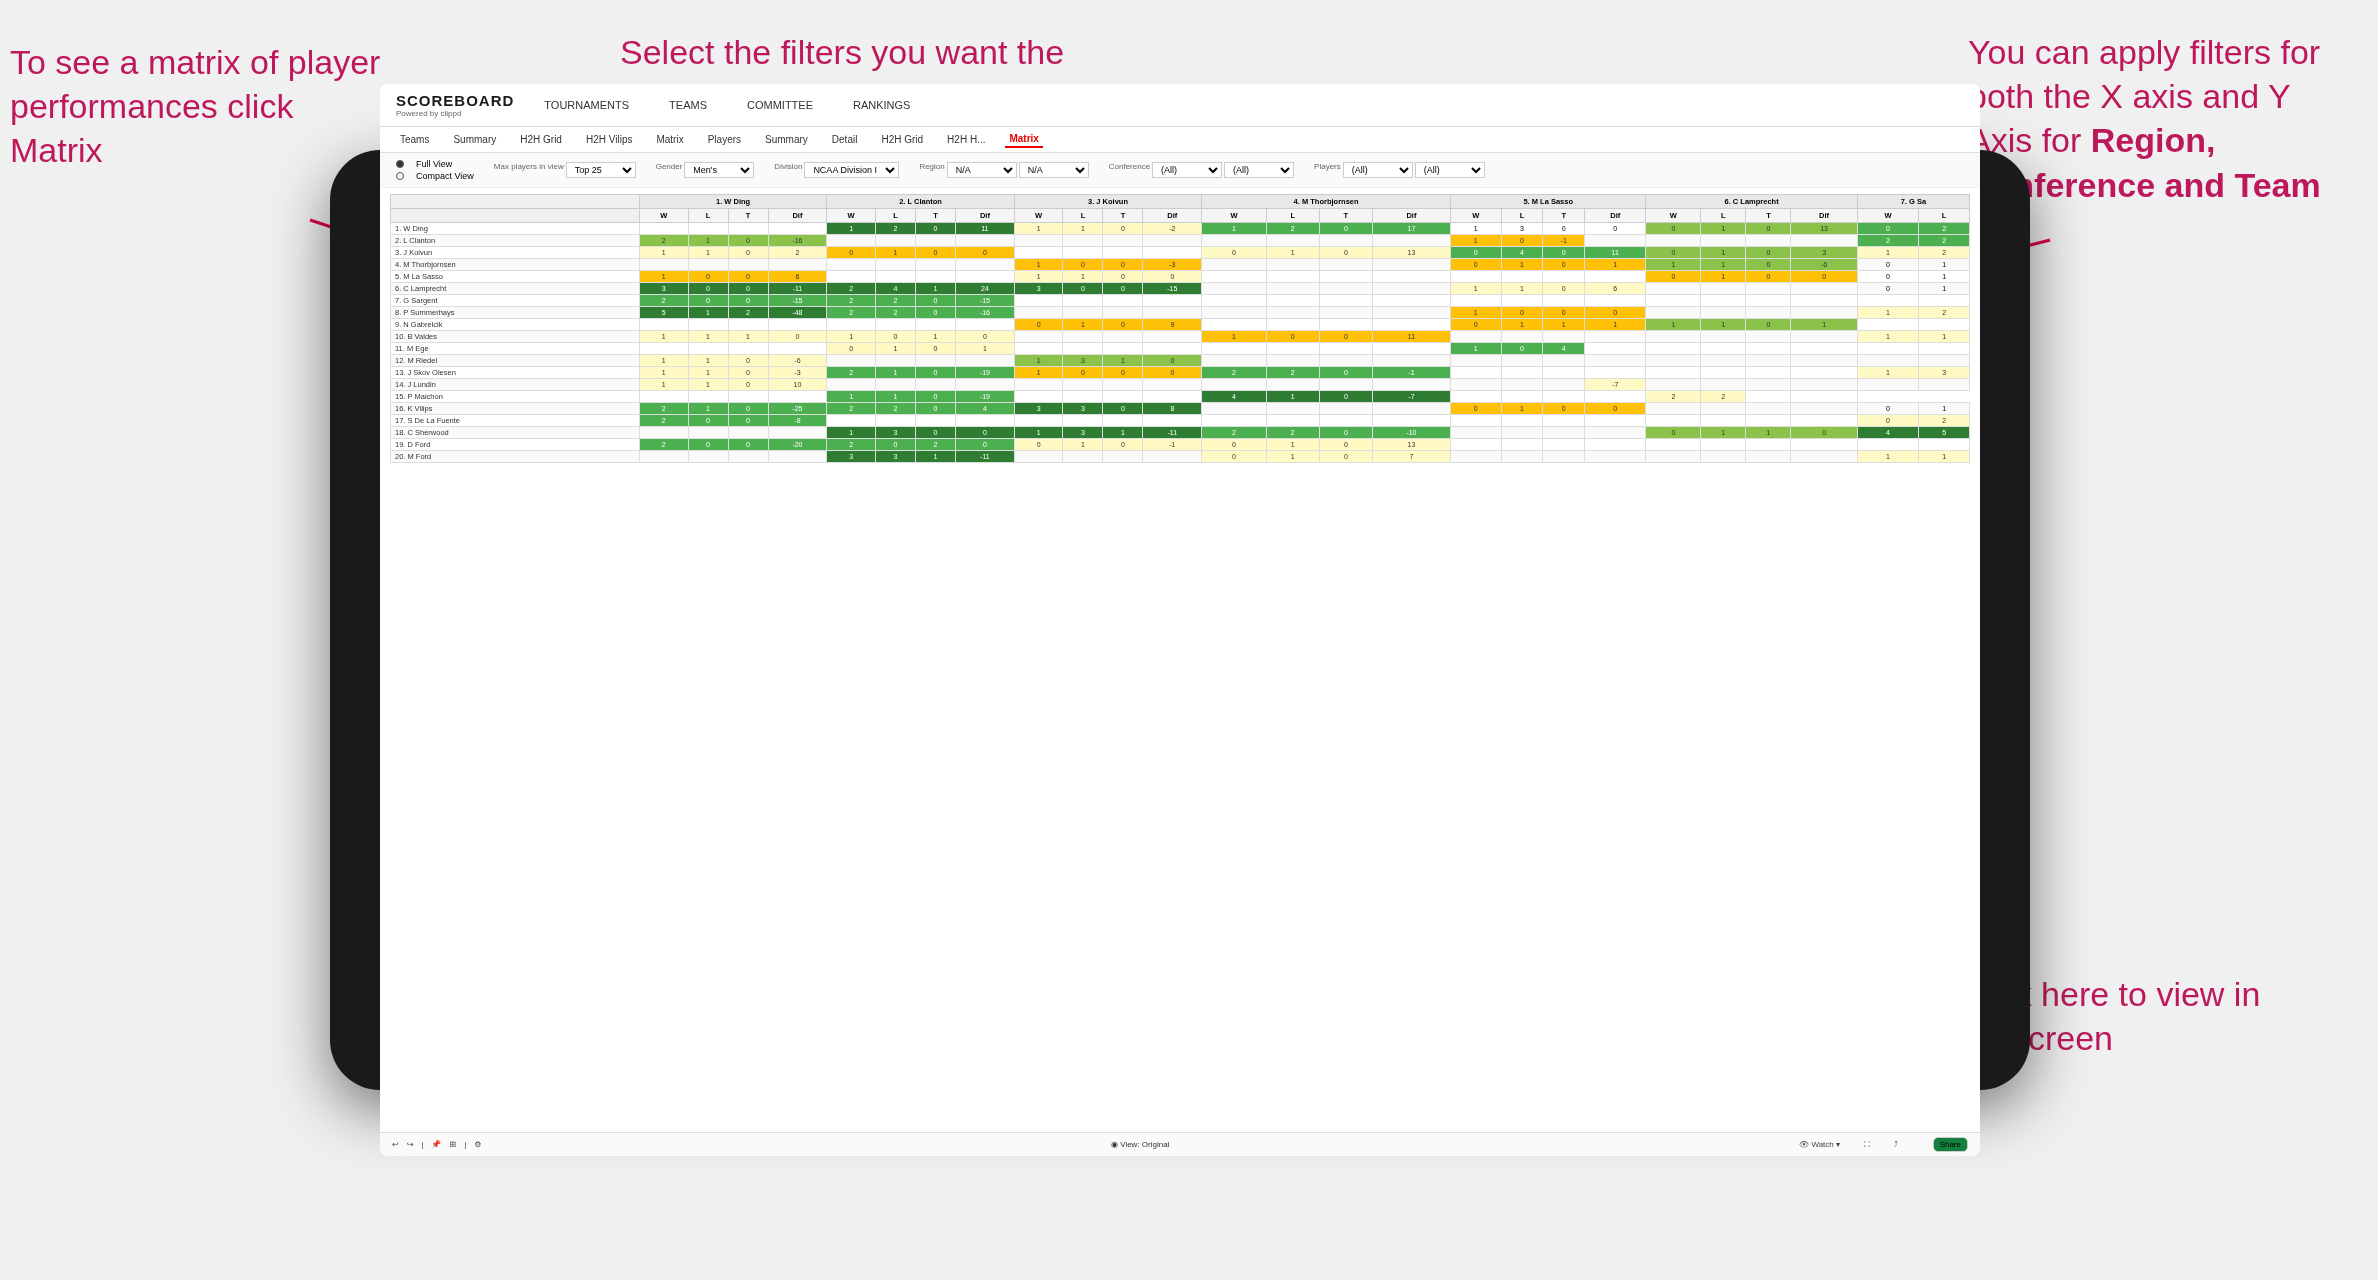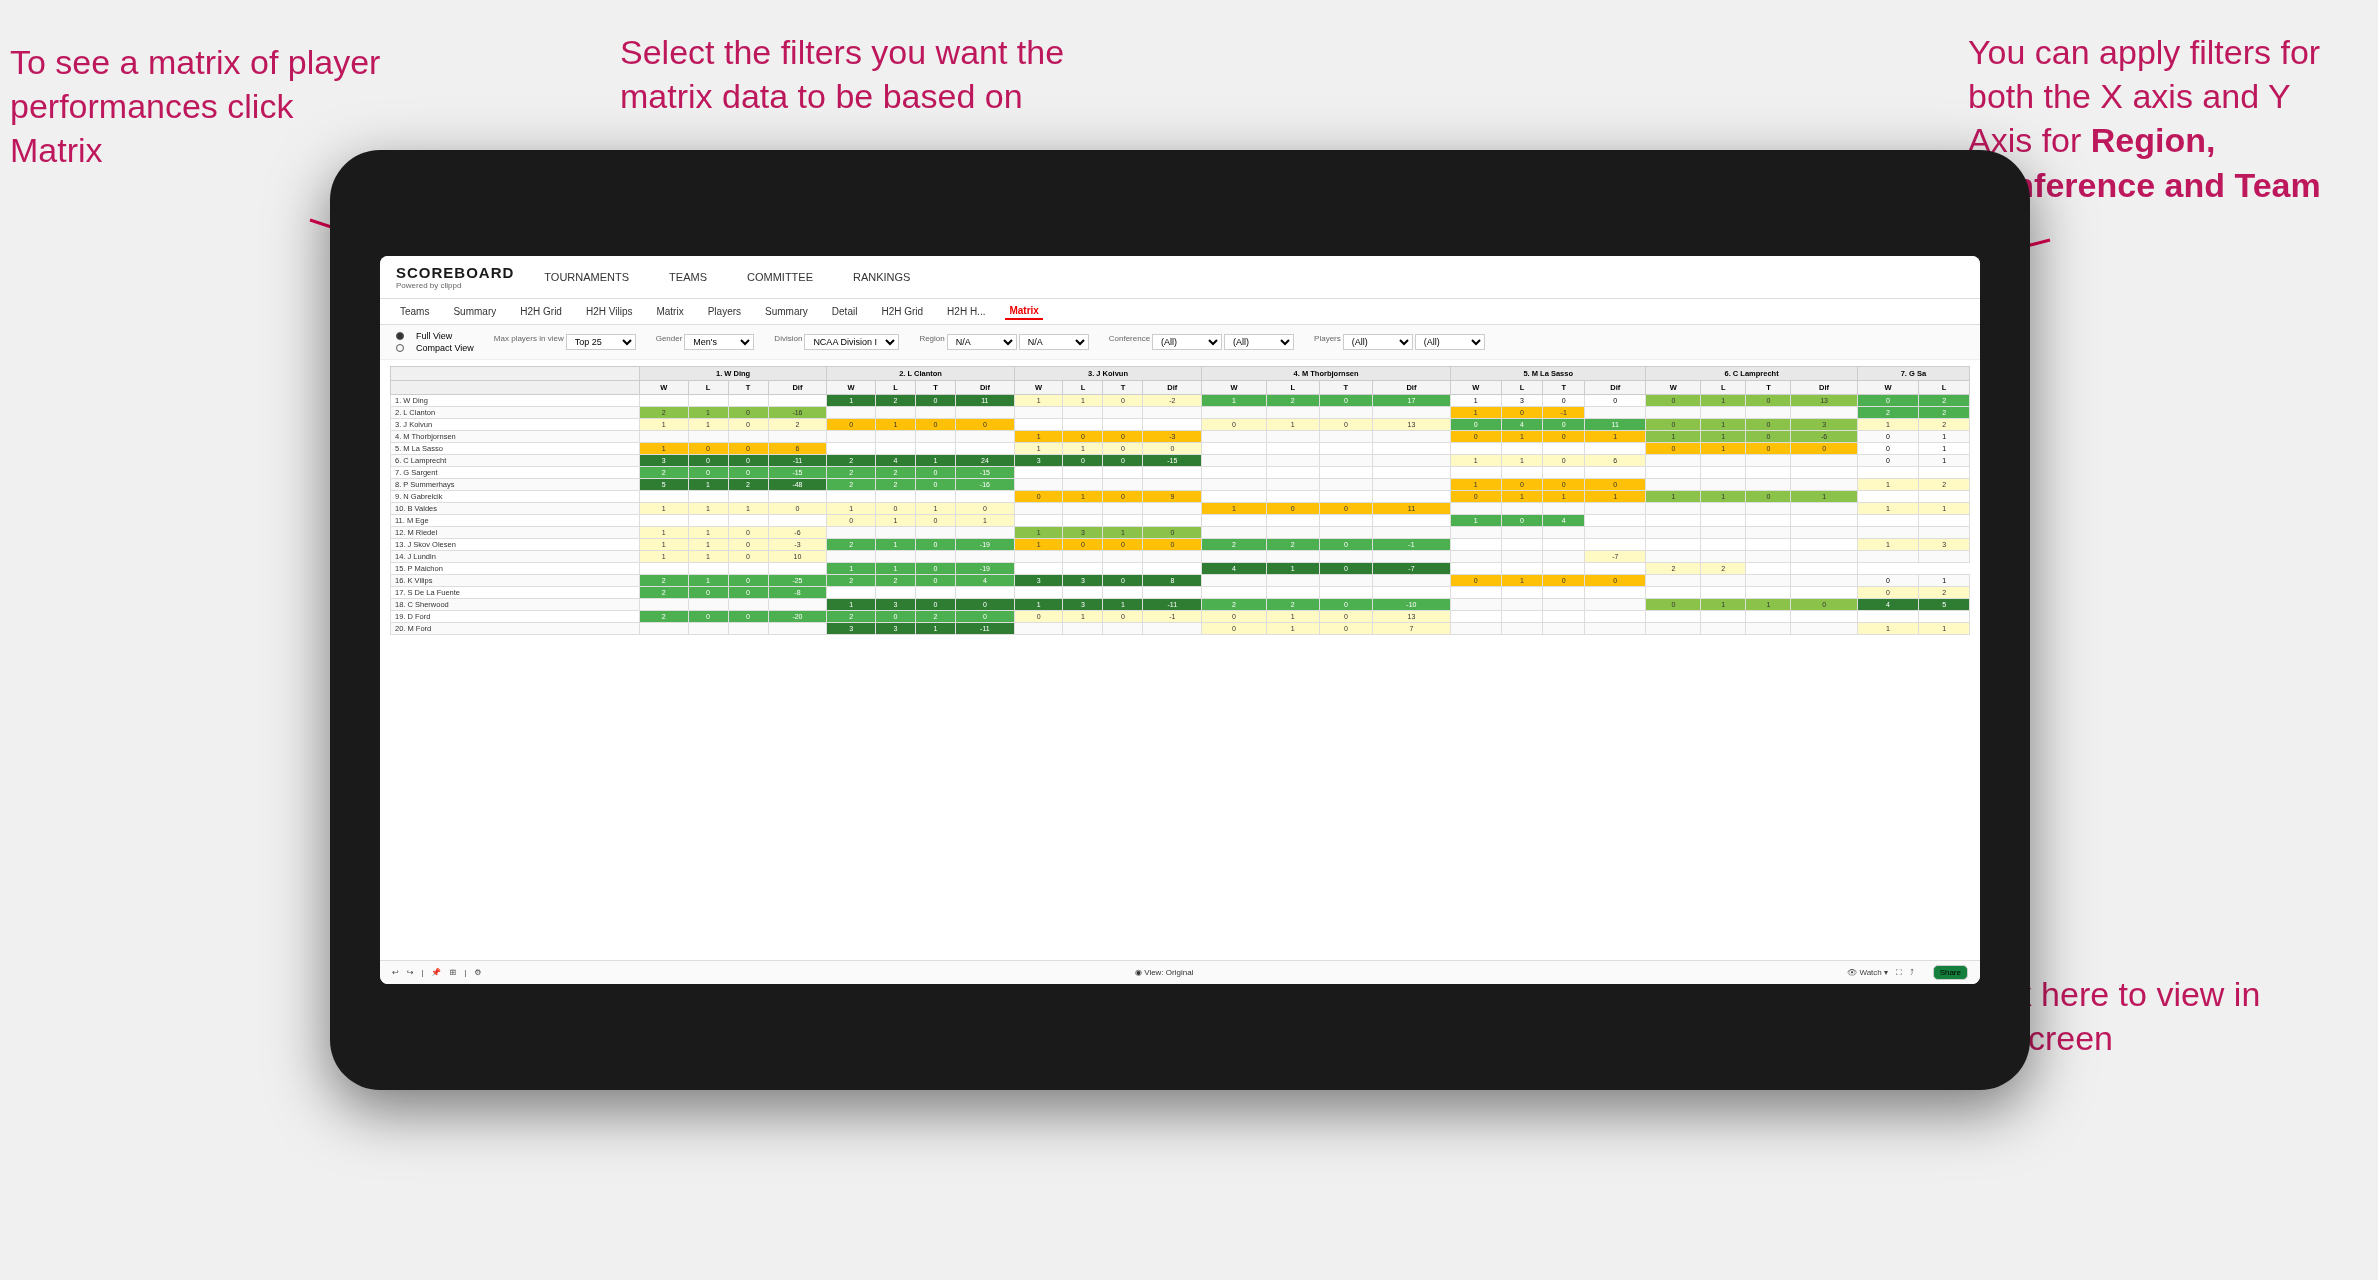--- a/index.html
+++ b/index.html
@@ -51,21 +51,21 @@
       height: 940px;
       background: #1a1a1a;
       border-radius: 50px;
       box-shadow: 0 20px 60px rgba(0,0,0,0.5);
       display: flex;
       align-items: center;
       justify-content: center;
     }
     .tablet-screen {
       width: 1600px;
-      height: 728px;
+      height: 1072px;
       background: #fff;
       border-radius: 8px;
       overflow: hidden;
       display: flex;
       flex-direction: column;
     }
 
     
     .top-nav {
       display: flex;
@@ -211,21 +211,21 @@
       align-items: center;
       justify-content: space-between;
       padding: 4px 12px;
       border-top: 1px solid #ddd;
       background: #fafafa;
       font-size: 8px;
       color: #444;
     }
     .toolbar-left { display: flex; gap: 8px; align-items: center; }
     .toolbar-center { color: #333; font-size: 8px; }
-    .toolbar-right { display: flex; gap: 8px; align-items: center; }
+    .toolbar-right { display: flex; gap: 24px; align-items: center; }
     .share-btn {
       background: #15803d;
       border: 1px solid #ccc;
       padding: 2px 6px;
       font-size: 8px;
       cursor: pointer;
       border-radius: 5px;
       margin-left: 11px;
     }
 

